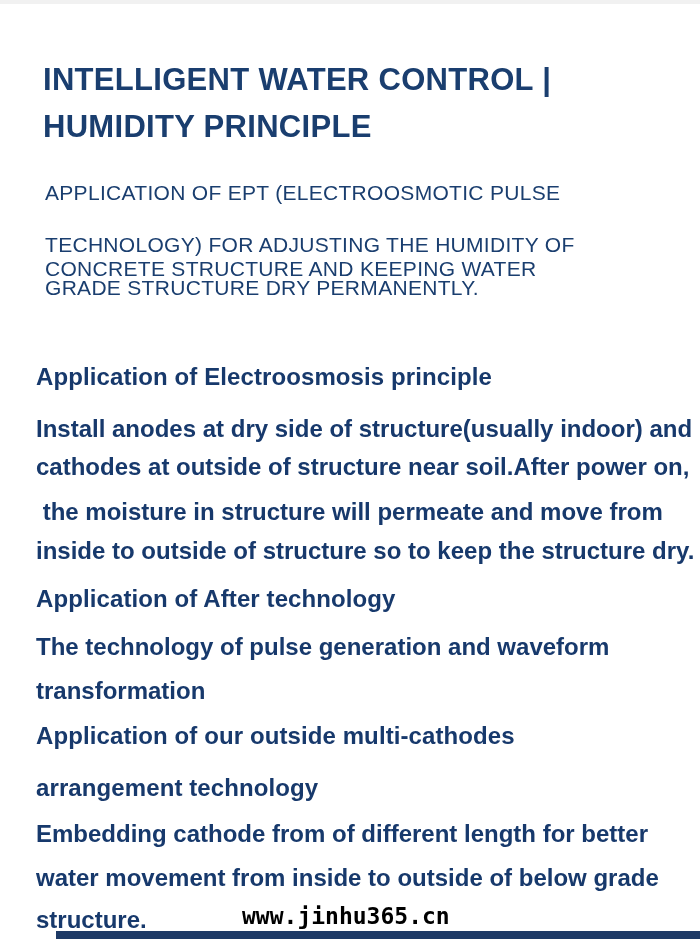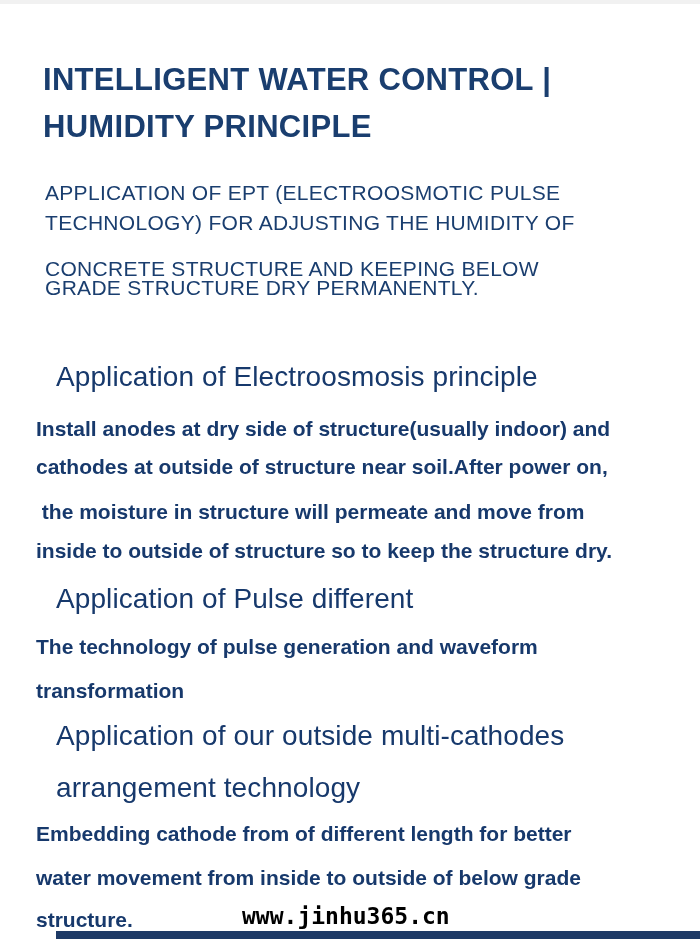--- a/index.html
+++ b/index.html
@@ -21,25 +21,25 @@
   }
   .title-line{
     left:43px;font-size:31px;line-height:36px;
     color:var(--navy,#1a3e6f);letter-spacing:0.3px;font-weight:700;
   }
   .subtitle-line{
     left:45px;font-size:21px;line-height:26px;
     color:var(--navy,#1a3e6f);letter-spacing:0.3px;font-weight:400;text-align:center;
   }
   .heading-line{
-    left:36px;font-size:28px;line-height:33px;
-    color:var(--navy2,#17396c);letter-spacing:0.1px;font-weight:400;margin-left:20px;
+    left:36px;font-size:24px;line-height:33px;
+    color:var(--navy2,#17396c);letter-spacing:0.1px;font-weight:700;
   }
   .body-line{
-    left:36px;font-size:21px;line-height:27px;
+    left:36px;font-size:24px;line-height:27px;
     color:var(--navy2,#17396c);font-weight:700;letter-spacing:0;
   }
   .watermark{
     position:absolute;left:242px;top:903px;
     font-family:"DejaVu Sans Mono",monospace;
     font-size:23px;font-weight:700;color:var(--wm,#000000);
     letter-spacing:0;white-space:pre;text-align:right;
   }
 </style>
 </head>
@@ -47,35 +47,35 @@
 
 <div class="top-strip"></div>
 
 <div>
   <div class="line title-line" style="top:62px">INTELLIGENT WATER CONTROL |</div>
   <div class="line title-line" style="top:109px">HUMIDITY PRINCIPLE</div>
 </div>
 
 <div>
   <div class="line subtitle-line" style="top:180px">APPLICATION OF EPT (ELECTROOSMOTIC PULSE</div>
-  <div class="line subtitle-line" style="top:210px">TECHNOLOGY) FOR ADJUSTING THE HUMIDITY OF</div>
-  <div class="line subtitle-line" style="top:256px">CONCRETE STRUCTURE AND KEEPING BELOW</div>
+  <div class="line subtitle-line" style="top:232px">TECHNOLOGY) FOR ADJUSTING THE HUMIDITY OF</div>
+  <div class="line subtitle-line" style="top:256px">CONCRETE STRUCTURE AND KEEPING WATER</div>
   <div class="line subtitle-line" style="top:275px">GRADE STRUCTURE DRY PERMANENTLY.</div>
 </div>
 
 <div>
   <div class="line heading-line" style="top:360px">Application of Electroosmosis principle</div>
   <div class="line body-line" style="top:415px">Install anodes at dry side of structure(usually indoor) and</div>
   <div class="line body-line" style="top:453px">cathodes at outside of structure near soil.After power on,</div>
   <div class="line body-line" style="top:498px"> the moisture in structure will permeate and move from</div>
   <div class="line body-line" style="top:537px">inside to outside of structure so to keep the structure dry.</div>
 </div>
 
 <div>
-  <div class="line heading-line" style="top:582px">Application of Pulse different</div>
+  <div class="line heading-line" style="top:582px">Application of After technology</div>
   <div class="line body-line" style="top:633px">The technology of pulse generation and waveform</div>
   <div class="line body-line" style="top:677px">transformation</div>
 </div>
 
 <div>
   <div class="line heading-line" style="top:719px">Application of our outside multi-cathodes</div>
   <div class="line heading-line" style="top:771px">arrangement technology</div>
   <div class="line body-line" style="top:820px">Embedding cathode from of different length for better</div>
   <div class="line body-line" style="top:864px">water movement from inside to outside of below grade</div>
   <div class="line body-line" style="top:906px">structure.</div>

